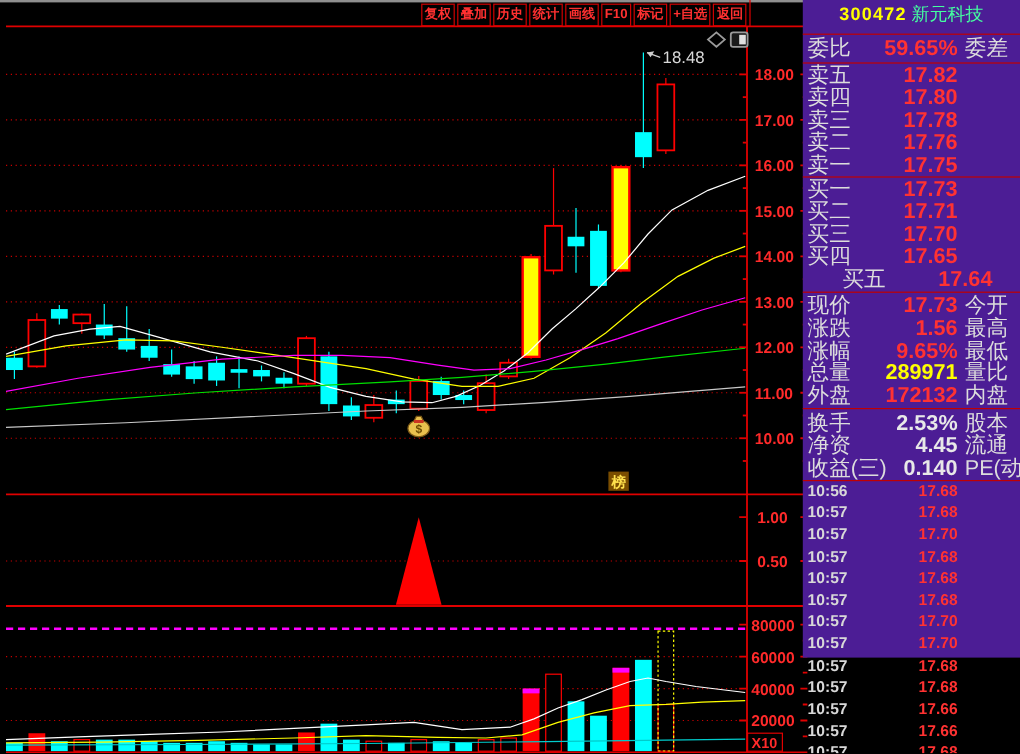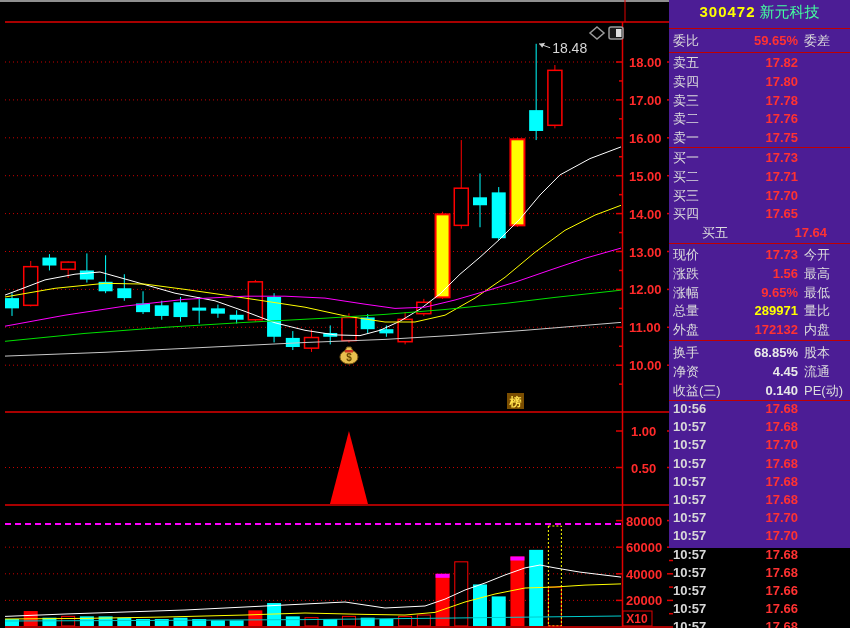--- a/index.html
+++ b/index.html
@@ -12,36 +12,47 @@
           padding:1px 2px; line-height:15px; white-space:nowrap; cursor:default; }
   .chart-wrap { position:absolute; left:5px; top:0; width:668px; height:492px; }
   svg text { font-family:"Liberation Sans","DejaVu Sans",sans-serif; }
 
   
   .quote { position:absolute; left:669px; top:0; width:181px; height:548px; background:#4c1d95; }
   .q-title { position:absolute; left:0; top:3px; width:181px; text-align:center; font-size:15px; font-weight:bold; }
   .q-code { color:#ffff00; letter-spacing:1px; }
   .q-name { color:#44ffa0; font-weight:normal; margin-left:4px; }
   .divider { position:absolute; left:0; width:181px; height:1px; background:#c00000; }
-  .q-row { position:absolute; left:0; width:181px; height:19px; line-height:19px; font-size:13px; }
+  .q-row { position:absolute; left:0; width:181px; height:19px; line-height:19px; font-size:18px; }
   .q-label { position:absolute; left:4px; color:#dcdcdc; }
   .q-value { position:absolute; right:52px; font-weight:bold; }
   .q-rlabel { position:absolute; left:135px; color:#dcdcdc; white-space:nowrap; }
   .red { color:#ff3232; } .yellow { color:#ffff00; } .white { color:#e8e8e8; }
   .ticks { position:absolute; left:0; top:400px; width:181px; height:228px; overflow:hidden; }
   .t-row { position:relative; width:181px; height:18.2px; line-height:18.2px; font-size:13px; }
   .t-time { position:absolute; left:4px; color:#d8d8d8; font-weight:bold; }
   .t-price { position:absolute; right:52px; color:#ff3232; font-weight:bold; }
 </style>
 </head>
 <body>
 
 <div class="page">
   <div class="topstrip"></div>
 
+  <div class="toolbar" id="toolbar">
+      <div class="tbtn">复权</div>
+      <div class="tbtn">叠加</div>
+      <div class="tbtn">历史</div>
+      <div class="tbtn">统计</div>
+      <div class="tbtn">画线</div>
+      <div class="tbtn">F10</div>
+      <div class="tbtn">标记</div>
+      <div class="tbtn">+自选</div>
+      <div class="tbtn">返回</div>
+    </div>
 
   <div class="chart-wrap">
     <svg id="chart-svg" width="668" height="628">
         <g>
           <line x1="0" y1="62" x2="616" y2="62" stroke="#c80000" stroke-width="1" stroke-dasharray="1,3"></line>
           <line x1="0" y1="99.9" x2="616" y2="99.9" stroke="#c80000" stroke-width="1" stroke-dasharray="1,3"></line>
           <line x1="0" y1="137.8" x2="616" y2="137.8" stroke="#c80000" stroke-width="1" stroke-dasharray="1,3"></line>
           <line x1="0" y1="175.7" x2="616" y2="175.7" stroke="#c80000" stroke-width="1" stroke-dasharray="1,3"></line>
           <line x1="0" y1="213.6" x2="616" y2="213.6" stroke="#c80000" stroke-width="1" stroke-dasharray="1,3"></line>
           <line x1="0" y1="251.5" x2="616" y2="251.5" stroke="#c80000" stroke-width="1" stroke-dasharray="1,3"></line>
@@ -364,21 +375,21 @@
         <div class="q-row" style="top: 320.2px;">
           <span class="q-label">外盘</span>
           <span class="q-value red">172132</span>
           <span class="q-rlabel">内盘</span>
         </div>
       </div>
     <div class="divider" style="top:340px"></div>
     <div id="stats2">
         <div class="q-row" style="top: 343px;">
           <span class="q-label">换手</span>
-          <span class="q-value white">68.85%</span>
+          <span class="q-value white">2.53%</span>
           <span class="q-rlabel">股本</span>
         </div>
         <div class="q-row" style="top: 361.8px;">
           <span class="q-label">净资</span>
           <span class="q-value white">4.45</span>
           <span class="q-rlabel">流通</span>
         </div>
         <div class="q-row" style="top: 380.6px;">
           <span class="q-label">收益(三)</span>
           <span class="q-value white">0.140</span>

